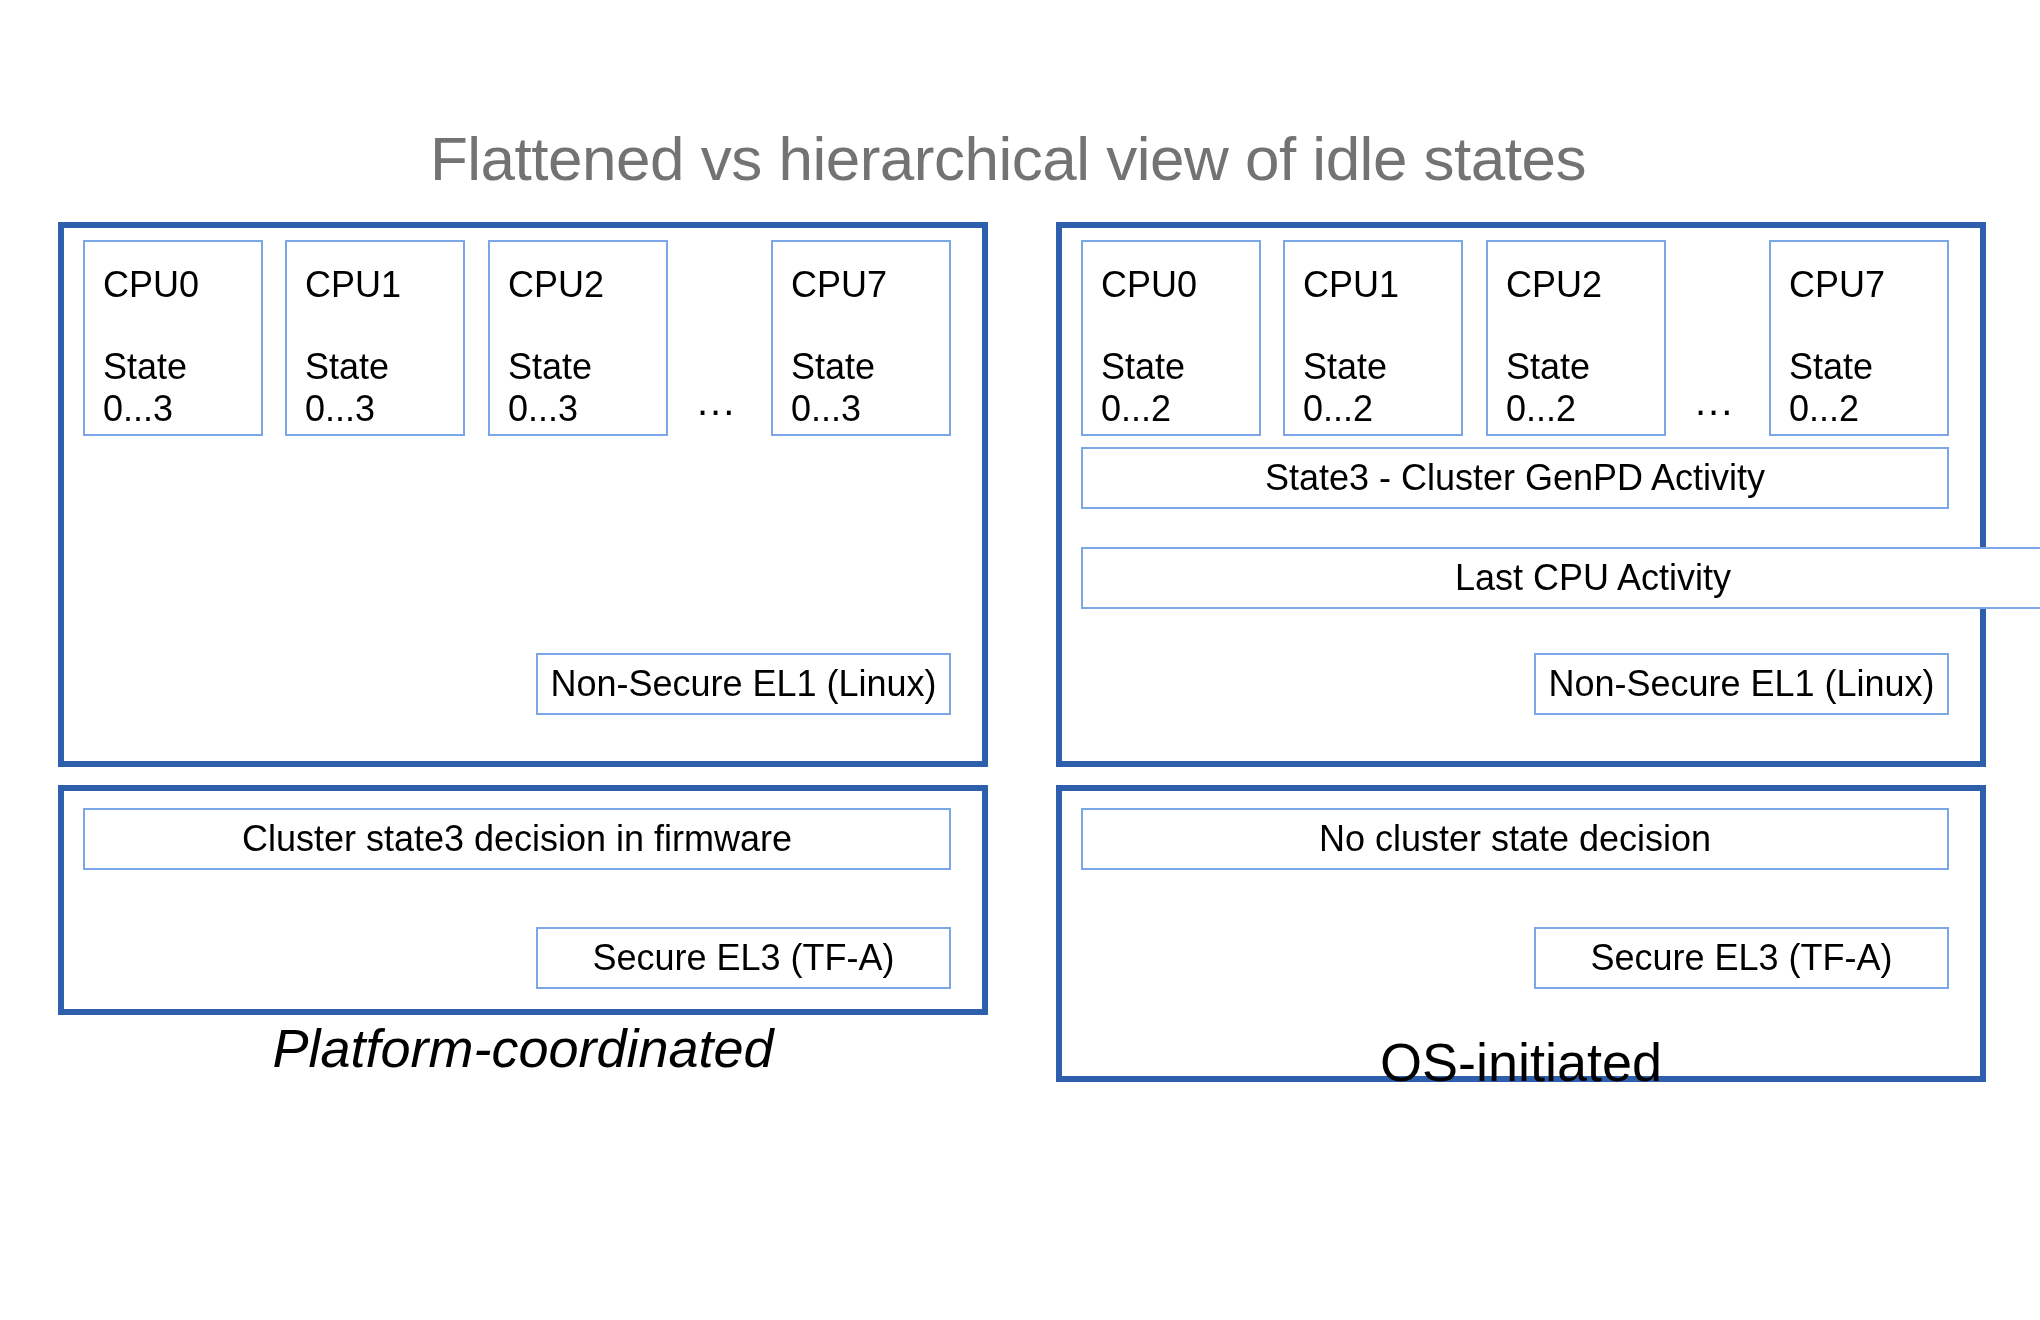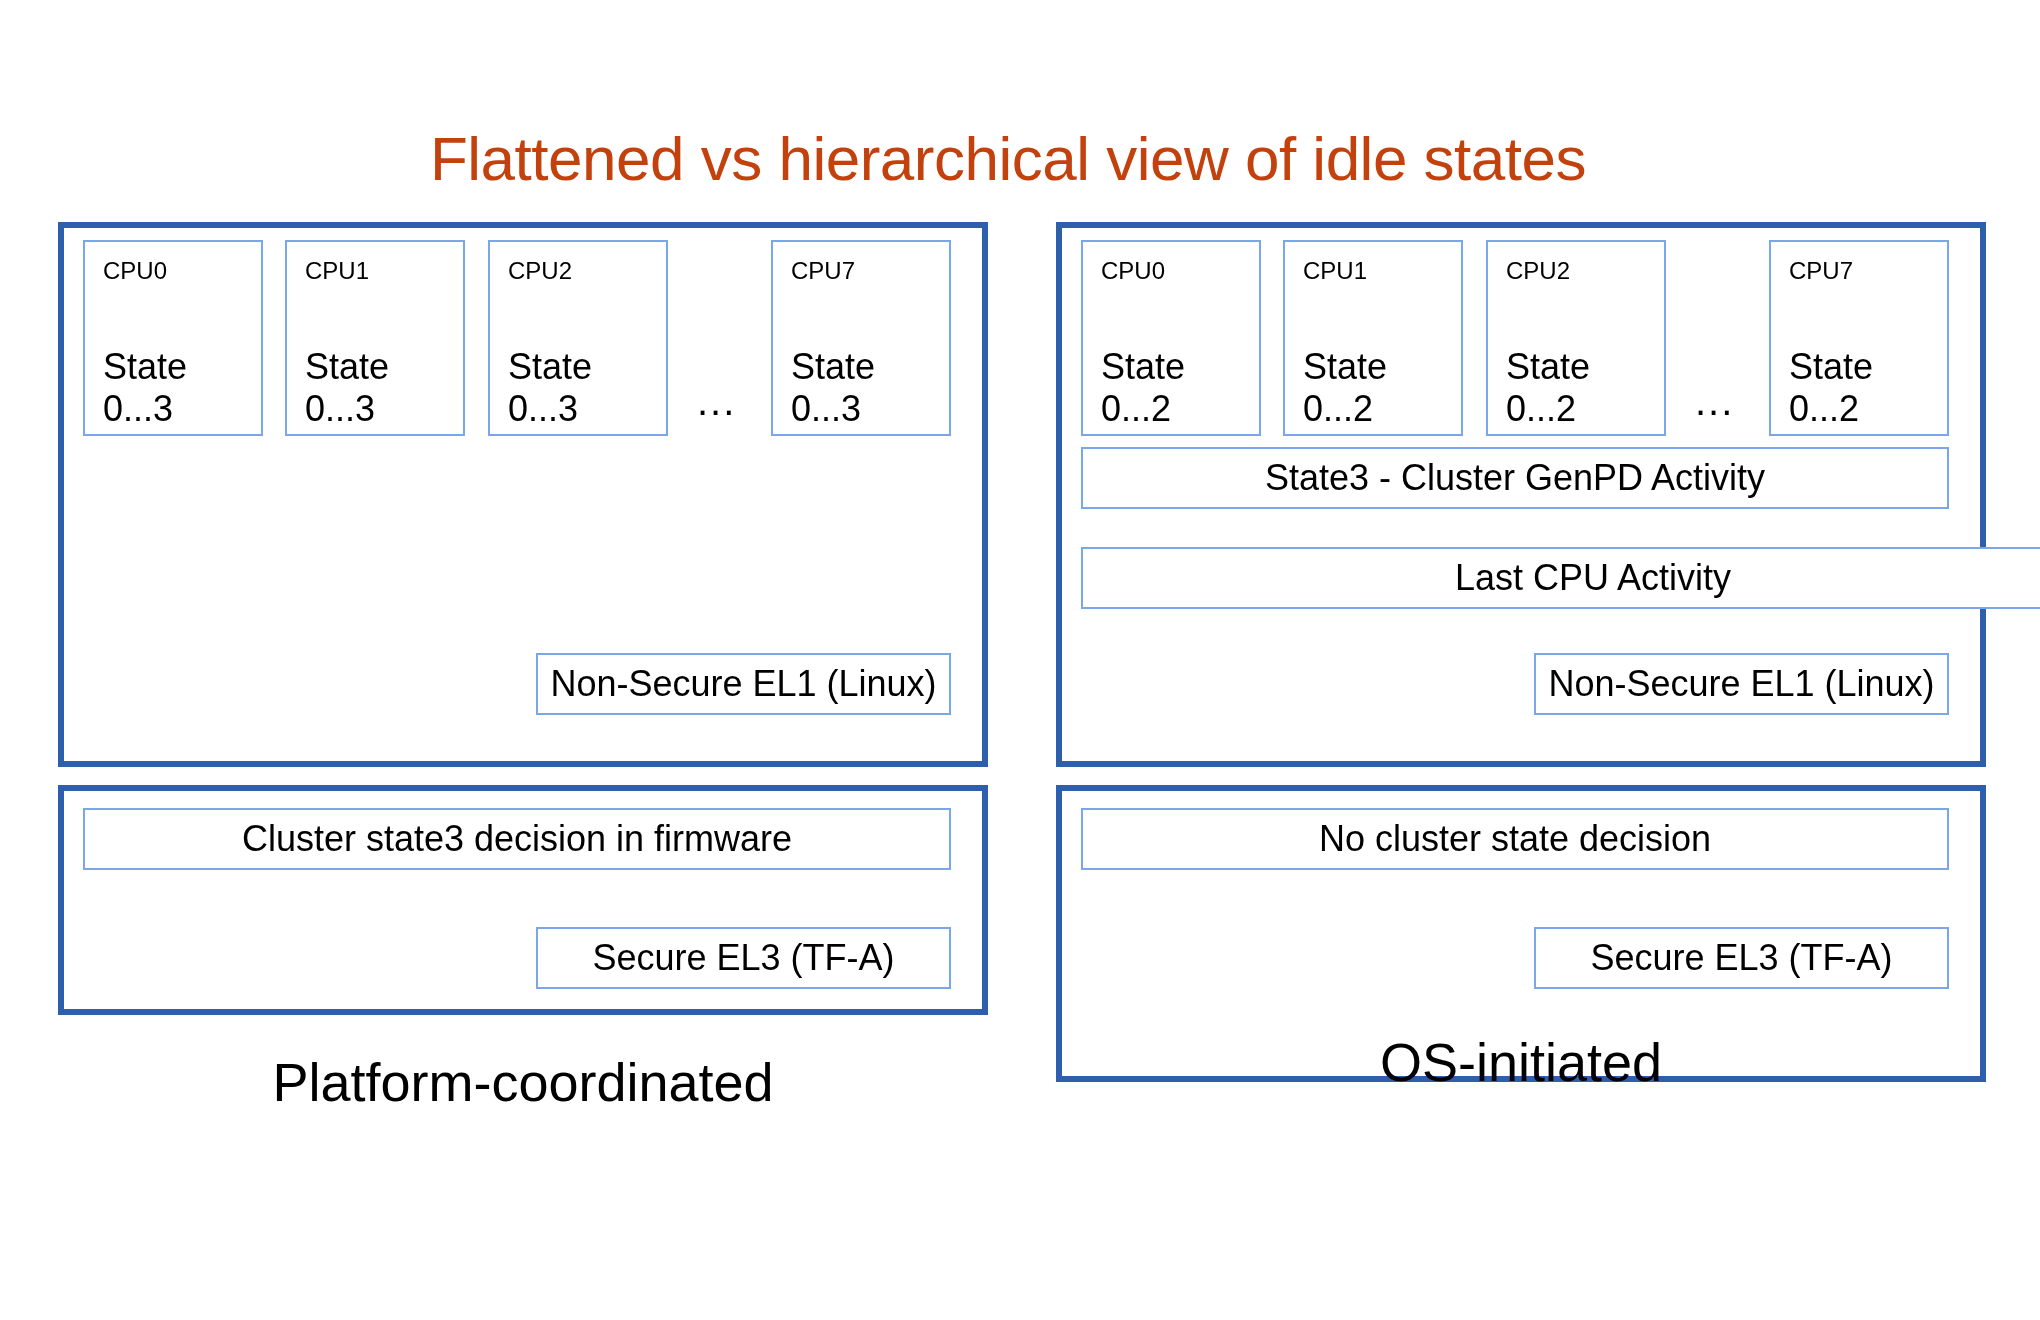--- a/index.html
+++ b/index.html
@@ -25,21 +25,21 @@
   .slide-title {
     position: absolute;
     left: 0;
     top: 122px;
     width: 2016px;
     text-align: center;
     font-size: 62px;
     line-height: 74px;
     font-weight: 400;
     letter-spacing: -0.5px;
-    color: #c2410c;
+    color: #737373;
     white-space: nowrap;
   }
 
   
   .panel {
     position: absolute;
     box-sizing: border-box;
     border: 6px solid #2E5FAC;
     background: #ffffff;
   }
@@ -52,22 +52,22 @@
     background: #ffffff;
   }
 
   
   .cpu-box {
     padding: 0;
   }
   .cpu-label {
     position: absolute;
     left: 18px;
-    top: 8px;
-    font-size: 24px;
+    top: 22px;
+    font-size: 36px;
     line-height: 42px;
     white-space: nowrap;
   }
   .cpu-state {
     position: absolute;
     left: 18px;
     top: 104px;
     font-size: 36px;
     line-height: 42px;
     white-space: pre-line;
@@ -150,21 +150,21 @@
 
     <div class="ibox row-box" style="left:19px; top:17px; width:868px; height:62px;">
       <span class="row-text">Cluster state3 decision in firmware</span>
     </div>
 
     <div class="ibox row-box" style="left:472px; top:136px; width:415px; height:62px;">
       <span class="row-text">Secure EL3 (TF-A)</span>
     </div>
   </div>
 
-  <div class="caption" style="left:58px; top:1050px; width:930px;">Platform-coordinated</div>
+  <div class="caption" style="left:58px; top:1016px; width:930px;font-style:italic;">Platform-coordinated</div>
 
   <div class="panel" style="left:1056px; top:222px; width:930px; height:545px;">
 
     <div class="ibox cpu-box" style="left:19px; top:12px; width:180px; height:196px;">
       <div class="cpu-label">CPU0</div>
       <div class="cpu-state">State
 0...2</div>
     </div>
 
     <div class="ibox cpu-box" style="left:221px; top:12px; width:180px; height:196px;">

